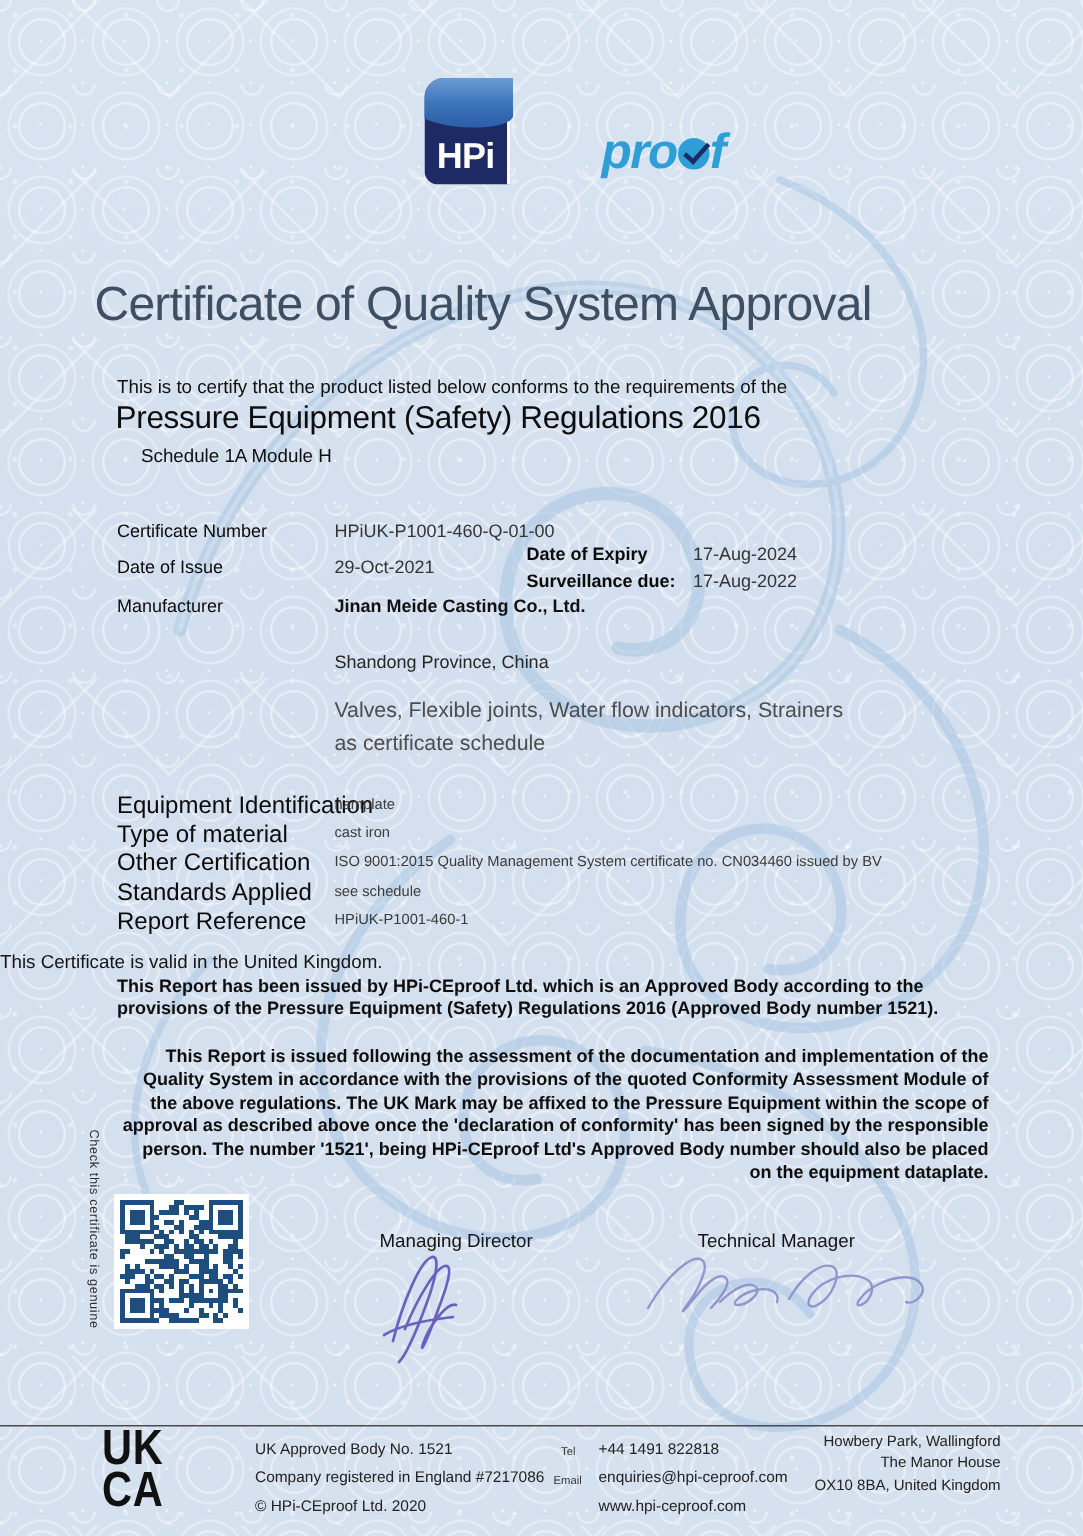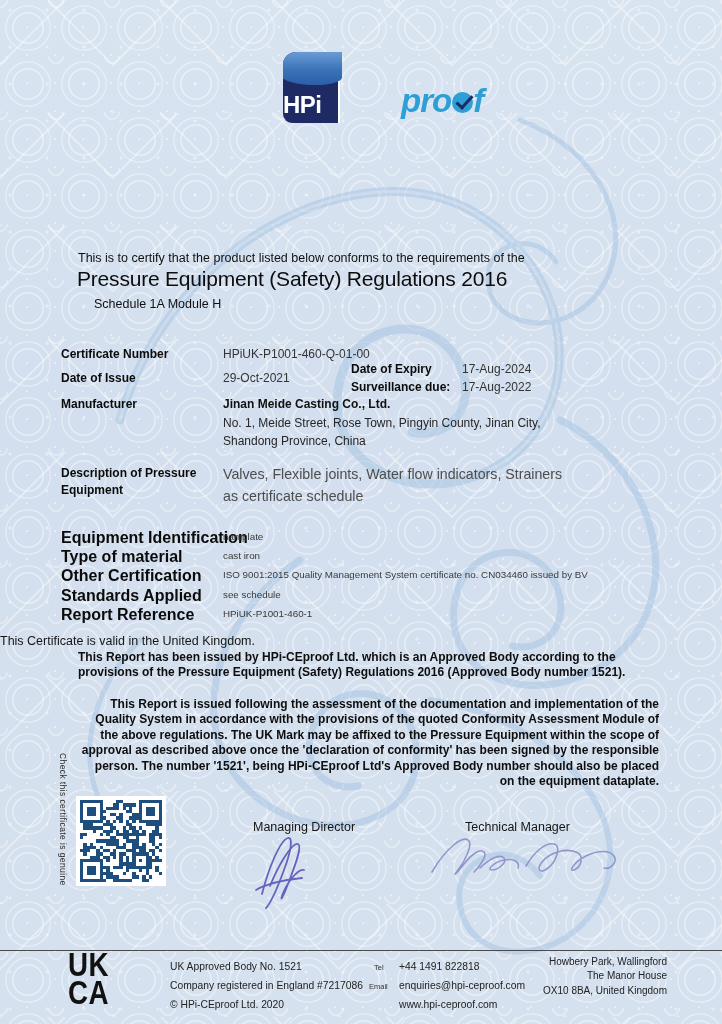--- a/index.html
+++ b/index.html
@@ -30,33 +30,33 @@
 
   
   .logo{position:absolute;left:283px;top:52px;width:190px;height:72px;}
   .shield{position:absolute;left:0;top:0;width:114px;height:71px;border-radius:13px 13px 9px 9px;overflow:hidden;display:flex;}
   .shield .panel{position:relative;height:100%;background:#1e2a64;}
   .shield .panel.left{width:57px;border-right:2px solid #ffffff;}
   .shield .panel.right{width:55px;}
   .band{position:absolute;left:-4px;right:-4px;top:0;height:33px;}
   .band.blue{background:linear-gradient(180deg,#6a9bd4 0%,#3a72b7 55%,#2c5ea9 100%);border-radius:0 0 90% 130%/0 0 50% 75%;}
   .band.red{background:linear-gradient(180deg,#e2574b 0%,#d0392f 60%,#bc2c26 100%);border-radius:0 0 130% 90%/0 0 75% 50%;}
-  .panel .word{position:absolute;bottom:4px;width:100%;text-align:left;color:#ffffff;font-weight:bold;font-size:24px;letter-spacing:-0.5px;}
+  .panel .word{position:absolute;bottom:4px;width:100%;text-align:center;color:#ffffff;font-weight:bold;font-size:24px;letter-spacing:-0.5px;}
   .proof{position:absolute;left:118px;top:30px;font-size:33px;font-weight:bold;font-style:italic;color:#2d9fd6;letter-spacing:-1px;white-space:nowrap;}
   .ocheck{display:inline-block;position:relative;width:21px;height:21px;background:#2d9fd6;border-radius:50%;margin:0 0 -1px 1px;}
   .ocheck::after{content:"";position:absolute;left:4px;top:4px;width:14px;height:6px;border-left:3.5px solid #1e2a64;border-bottom:3.5px solid #1e2a64;transform:rotate(-48deg);}
 
   
   .title{left:63px;top:184px;font-size:32px;letter-spacing:-0.5px;color:#3e4e63;white-space:nowrap;}
   .certify{left:78px;top:251px;font-size:12.5px;color:#101010;}
   .regulation{left:77px;top:267px;font-size:21px;letter-spacing:-0.2px;color:#0d0d0d;}
   .schedule{left:94px;top:297px;font-size:12.5px;color:#101010;}
 
   
-  .lbl{position:absolute;left:61px;font-size:12px;font-weight:bold;color:#0b0b0b;}
+  .lbl{position:absolute;left:78px;font-size:12px;font-weight:normal;color:#0b0b0b;}
   .val{position:absolute;left:223px;font-size:12px;color:#343434;}
   .lbl2{position:absolute;left:351px;font-size:12px;font-weight:bold;color:#0b0b0b;}
   .val2{position:absolute;left:462px;font-size:12px;color:#343434;}
   .val.bold{font-weight:bold;color:#111;}
   .desc-label{top:465px;width:155px;line-height:17px;}
   .desc-val{top:463px;width:348px;font-size:14.2px;line-height:22px;color:#4d4d4d;}
   .kv-label{font-size:16px;}
   .kv-val{font-size:9.8px;color:#3a3a3a;}
 
   
@@ -102,40 +102,39 @@
   <div class="logo">
     <div class="shield">
       <div class="panel left">
         <div class="band blue"></div>
         <div class="word">HPi</div>
       </div>
     </div>
     <div class="proof"><span>pro</span><span class="ocheck"></span><span>f</span></div>
   </div>
 
+  <div class="abs title">Certificate of Quality System Approval</div>
   <div class="abs certify">This is to certify that the product listed below conforms to the requirements of the</div>
   <div class="abs regulation">Pressure Equipment (Safety) Regulations 2016</div>
   <div class="abs schedule">Schedule 1A Module H</div>
 
   <div class="lbl" style="top:347px">Certificate Number</div>
   <div class="val" style="top:347px">HPiUK-P1001-460-Q-01-00</div>
 
   <div class="lbl" style="top:371px">Date of Issue</div>
   <div class="val" style="top:371px">29-Oct-2021</div>
   <div class="lbl2" style="top:362px">Date of Expiry</div>
   <div class="val2" style="top:362px">17-Aug-2024</div>
   <div class="lbl2" style="top:380px">Surveillance due:</div>
   <div class="val2" style="top:380px">17-Aug-2022</div>
 
   <div class="lbl" style="top:397px">Manufacturer</div>
   <div class="val bold" style="top:397px">Jinan Meide Casting Co., Ltd.</div>
-  <div class="val" style="top:416px;color:#262626">No. 1, Meide Street, Rose Town, Pingyin County, Jinan City,</div>
   <div class="val" style="top:434px;color:#262626">Shandong Province,  China</div>
 
-  <div class="lbl desc-label">Description of Pressure Equipment</div>
   <div class="val desc-val">Valves, Flexible joints, Water flow indicators, Strainers as certificate schedule</div>
 
   <div class="lbl kv-label" style="top:529px">Equipment Identification</div>
   <div class="val kv-val" style="top:531px">namplate</div>
   <div class="lbl kv-label" style="top:548px">Type of material</div>
   <div class="val kv-val" style="top:550px">cast iron</div>
   <div class="lbl kv-label" style="top:567px">Other Certification</div>
   <div class="val kv-val" style="top:569px">ISO 9001:2015 Quality Management System certificate no. CN034460 issued by BV</div>
   <div class="lbl kv-label" style="top:587px">Standards Applied</div>
   <div class="val kv-val" style="top:589px">see schedule</div>

